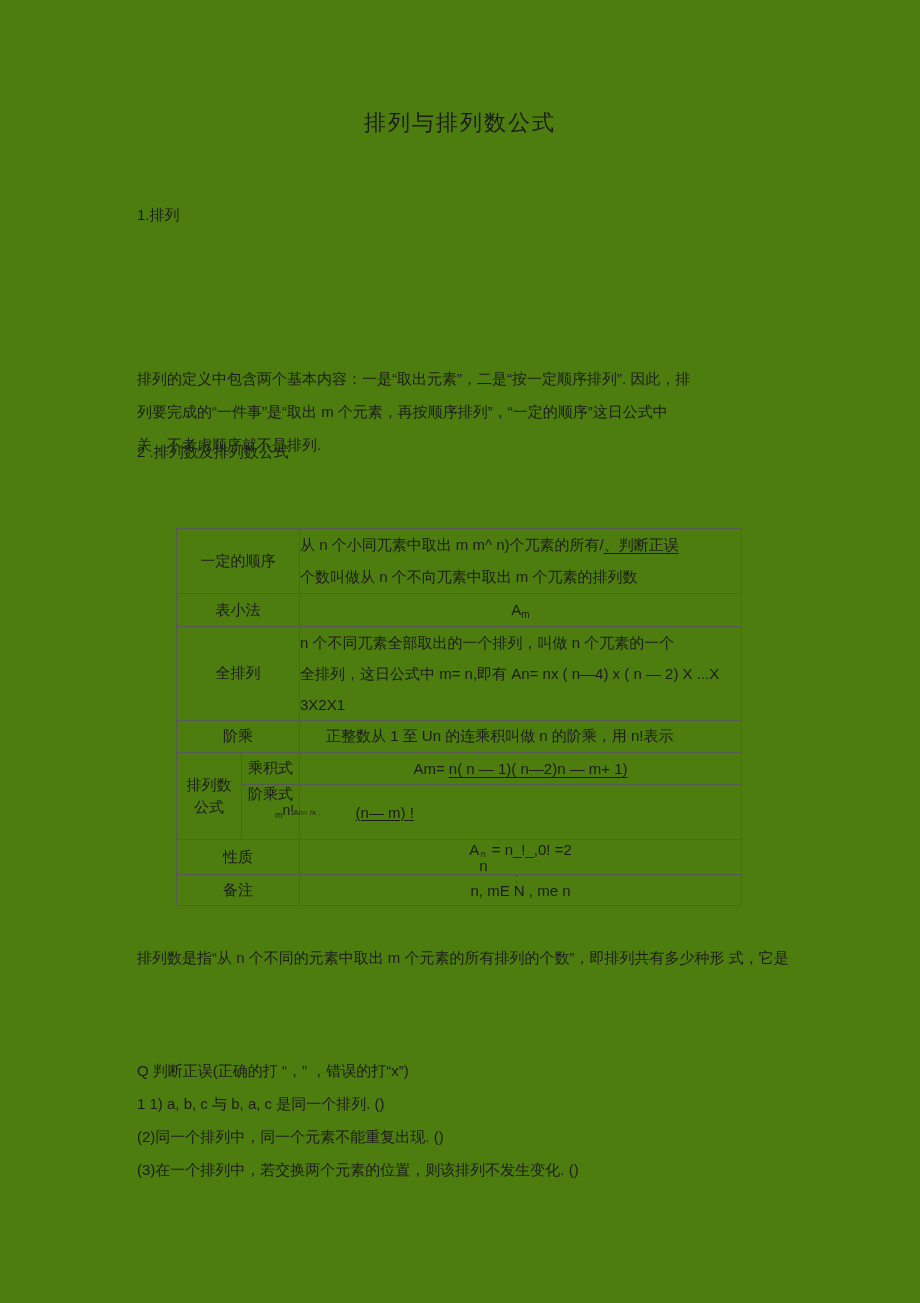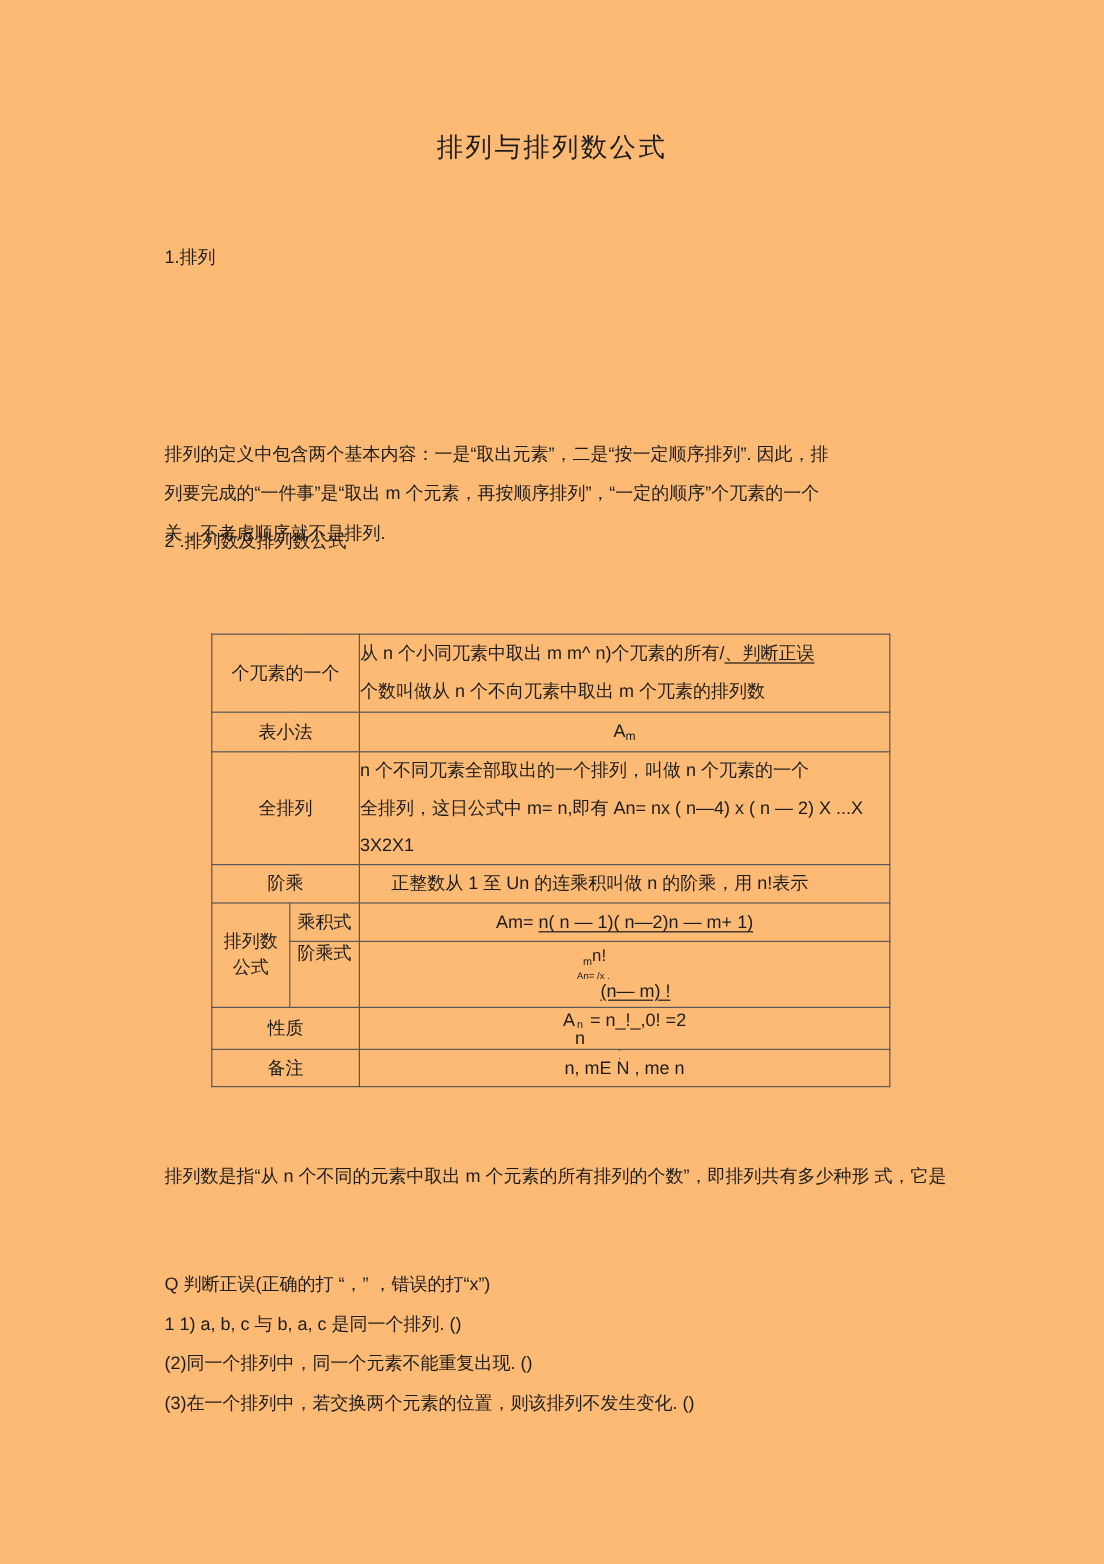--- a/index.html
+++ b/index.html
@@ -1,20 +1,20 @@
 <!DOCTYPE html>
 <html><head>
 <meta charset="utf-8">
 <style>
   html,body { margin:0; padding:0; background:#e8e8e8; }
   .page {
     position:relative;
     width:920px; height:1303px;
     margin:0 auto;
-    background:#fdba74;
+    background:#4d7c0f;
     color:#1c1c1c;
     font-family:"Liberation Sans","DejaVu Sans",sans-serif;
     font-size:15px;
     overflow:hidden;
   }
   .abs { position:absolute; left:137px; right:128px; }
   .line { line-height:33px; white-space:nowrap; }
   .lh34 .line { line-height:34px; }
   .doc-title {
     position:absolute; left:0; right:0; top:108px;
@@ -40,21 +40,21 @@
   }
   td.lbl { text-align:center; }
   td.val { text-align:center; }
   td.val-left { text-align:left; padding-left:12px; padding-right:8px; }
   .cell-lines .line { line-height:32px; }
   .cell-lines3 .line { line-height:31px; }
   .sub { font-size:10px; vertical-align:-3px; }
   .supstack { display:inline-flex; flex-direction:column; align-items:center; line-height:1; vertical-align:-2px; }
   .ss-top { font-size:9px; line-height:7px; }
   .ss-bottom { font-size:15px; line-height:15px; }
-  .frac { display:flex; flex-direction:column; align-items:center; padding:3px 0 2px 0; }
+  .frac { display:flex; flex-direction:row; align-items:center; padding:3px 0 2px 0; }
   .frac .num { font-size:14px; line-height:15px; transform:translateX(-25px); }
   .frac .num .nsub { font-size:9px; vertical-align:-3px; }
   .frac .mid { font-size:8px; line-height:9px; transform:translateX(-26px); }
   .frac .den { font-size:15px; line-height:18px; text-decoration:underline; text-underline-offset:2px; transform:translateX(9px); }
   .overdots { position:relative; display:inline-block; }
   .overdots .dots { position:absolute; top:-6px; left:-3px; font-size:9px; letter-spacing:2px; line-height:6px; }
   .lbl-2line div { line-height:22px; }
 </style>
 </head>
 <body>
@@ -64,37 +64,37 @@
   <div class="doc-title">排列与排列数公式</div>
 
   <div class="abs" style="top:198px">
     <div class="line">1.排列</div>
   </div>
 
 
 
   <div class="abs" style="top:362px">
     <div class="line">排列的定义中包含两个基本内容：一是“取出元素”，二是“按一定顺序排列”. 因此，排</div>
-    <div class="line">列要完成的“一件事”是“取出 m 个元素，再按顺序排列”，“一定的顺序”个兀素的一个</div>
+    <div class="line">列要完成的“一件事”是“取出 m 个元素，再按顺序排列”，“一定的顺序”这日公式中</div>
     <div class="line">关，不考虑顺序就不是排列.</div>
   </div>
 
   <div class="abs" style="top:435px">
     <div class="line">2 .排列数及排列数公式</div>
   </div>
 
   <table class="info-table">
     <colgroup>
         <col style="width:65px">
         <col style="width:58px">
         <col>
       </colgroup>
     <tbody>
         <tr style="height:64px">
-      <td colspan="2" class="lbl">个兀素的一个</td>
+      <td colspan="2" class="lbl">一定的顺序</td>
       <td class="val-left cell-lines">
         <div class="line"><span>从 n 个小同兀素中取出 m m^ n)个兀素的所有/</span><span class="u">、判断正误</span></div>
         <div class="line">个数叫做从 n 个不向兀素中取出 m 个兀素的排列数</div>
       </td>
     </tr>
     <tr style="height:33px">
       <td colspan="2" class="lbl">表小法</td>
       <td class="val"><span>A</span><span class="sub">m</span></td>
     </tr>
     <tr style="height:93px">
@@ -134,21 +134,21 @@
               <span class="ss-bottom">n</span>
             </span><span> = n_!_,0! =2</span></td>
     </tr>
     <tr style="height:31px">
       <td colspan="2" class="lbl">备注</td>
       <td class="val"><span>n, mE </span><span class="overdots"><span class="dots">˙ ˙</span><span>N</span></span><span> , me n</span></td>
     </tr>
   </tbody>
     </table>
 
-  <div class="abs" style="top:964px">
+  <div class="abs" style="top:941px">
     <div class="line">排列数是指“从 n 个不同的元素中取出 m 个元素的所有排列的个数”，即排列共有多少种形 式，它是</div>
   </div>
 
   <div class="abs" style="top:1054px">
     <div class="line">Q 判断正误(正确的打 “，” ，错误的打“x”)</div>
     <div class="line">1 1) a, b, c 与 b, a, c 是同一个排列. ()</div>
     <div class="line">(2)同一个排列中，同一个元素不能重复出现. ()</div>
     <div class="line">(3)在一个排列中，若交换两个元素的位置，则该排列不发生变化. ()</div>
   </div>
 

